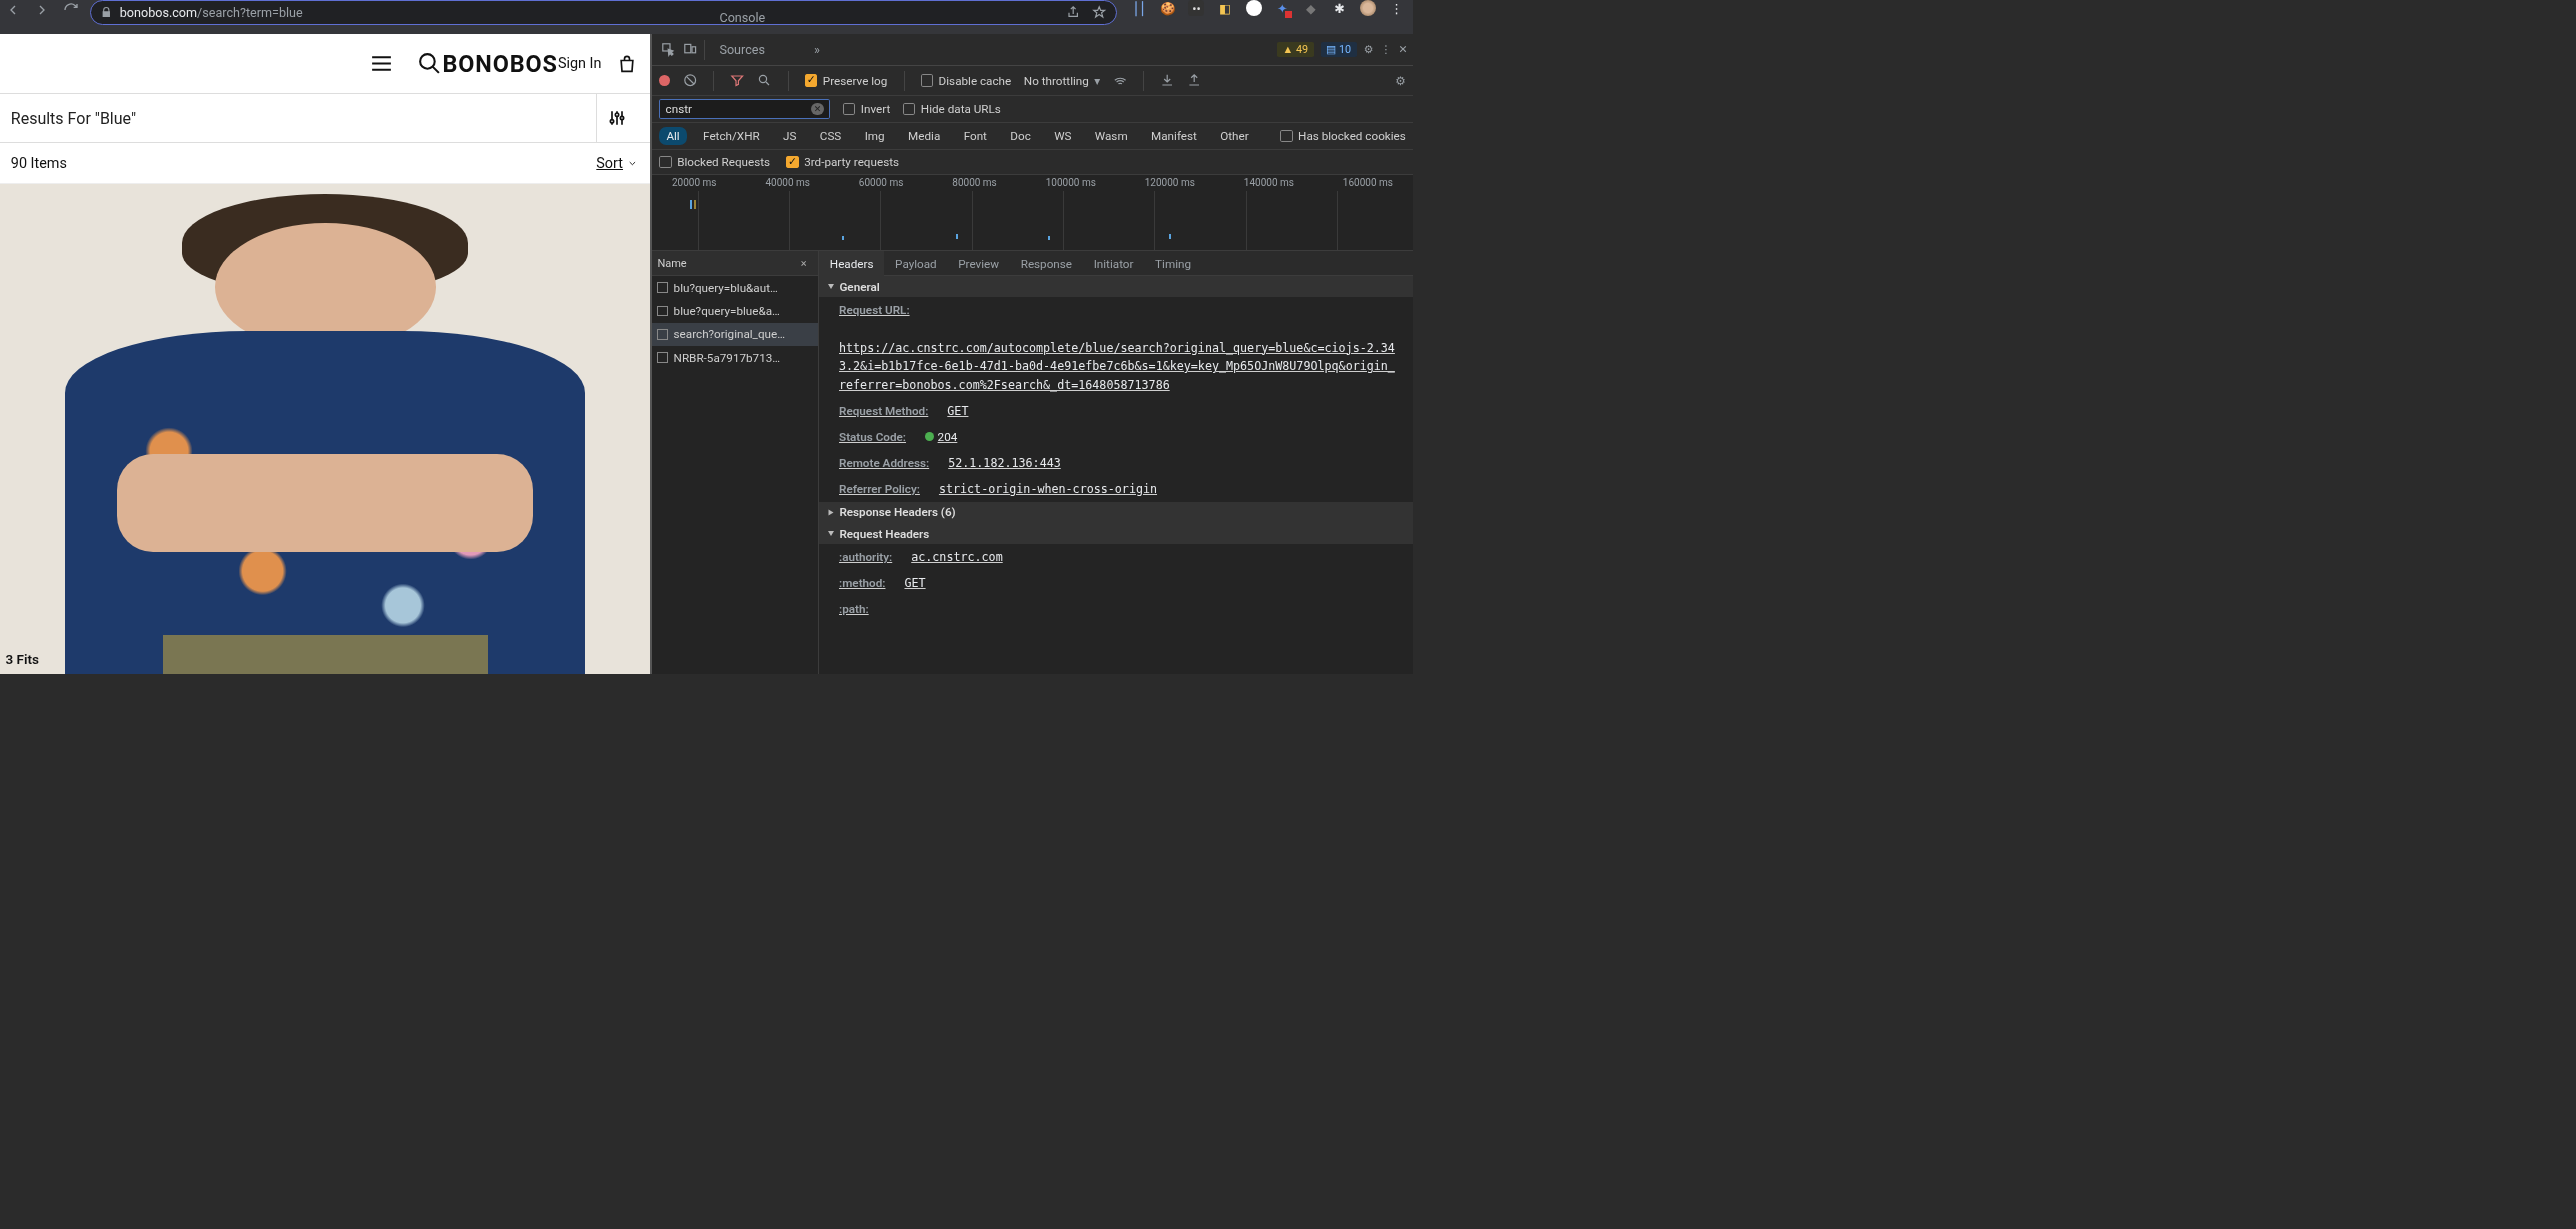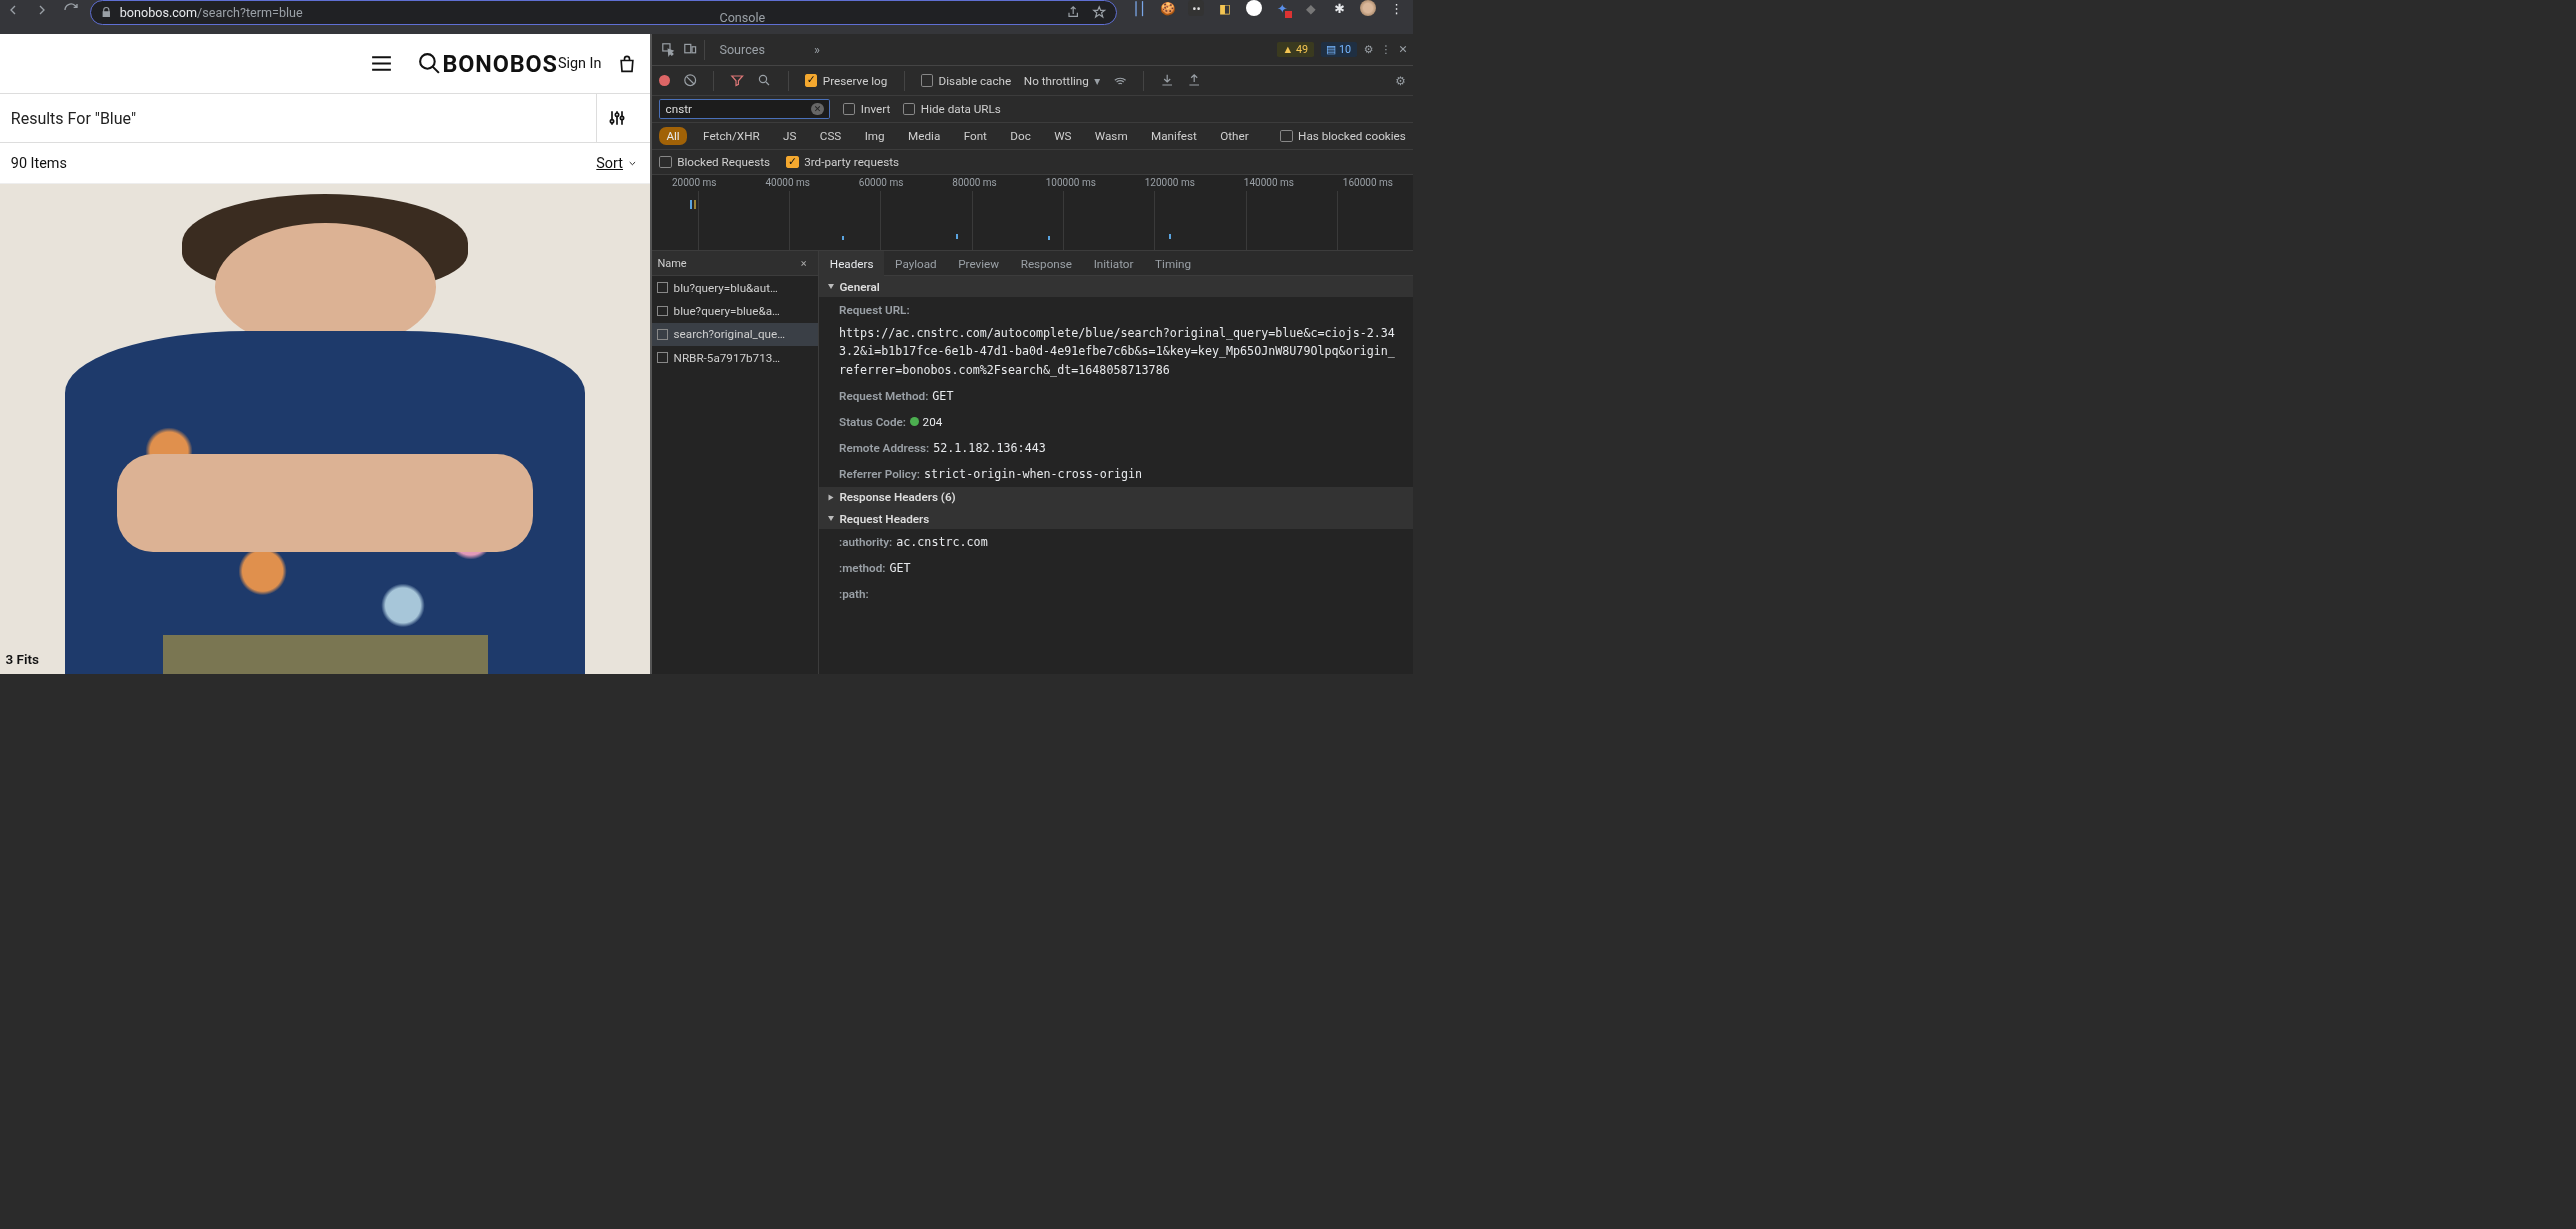--- a/index.html
+++ b/index.html
@@ -66,21 +66,21 @@
 .chkbox.on { background:#f4a82f; border-color:#f4a82f; position:relative; }
 .chkbox.on::after { content:'✓'; position:absolute; top:-1.8px; left:0.9px; font-size:10.8px; color:#111; }
 .throttle { display:flex; align-items:center; gap:5.4px; }
 
 .filter-row { height:27px; display:flex; align-items:center; padding:0 7.2px; gap:12.6px; border-bottom:0.9px solid #3c3c3c; background:#2b2b2b; }
 .flt-input { width:171px; height:20px; background:#1c1c1c; border:0.9px solid #4a70b8; border-radius:1.8px; padding:0 5.4px; color:#ddd; display:flex; align-items:center; justify-content:space-between; font-size:11.7px; }
 .flt-clear { width:12.6px;height:12.6px; border-radius:50%; background:#666; color:#222; display:flex; align-items:center; justify-content:center; font-size:9px; cursor:pointer; }
 
 .type-row { height:27px; display:flex; align-items:center; gap:9px; padding:0 7.2px; border-bottom:0.9px solid #3c3c3c; background:#2b2b2b; font-size:11.7px; }
 .type-pill { padding:1.8px 7.2px; border-radius:7.2px; cursor:pointer; color:#cfcfcf; }
-.type-pill.active { background:#a16207; color:#e8eaed; }
+.type-pill.active { background:#0c4a6e; color:#e8eaed; }
 
 .block-row { height:25px; display:flex; align-items:center; gap:16px; padding:0 7.2px; border-bottom:0.9px solid #3c3c3c; background:#2b2b2b; font-size:11.7px; }
 
 .timeline { height:76px; background:#242424; border-bottom:0.9px solid #3c3c3c; position:relative; }
 .tl-ticks { display:flex; justify-content:space-between; padding:1.8px 20px 0; font-size:10px; color:#9aa0a6; }
 .tl-body { position:absolute; left:0; right:0; top:16px; bottom:0; }
 .tl-col { position:absolute; top:0; bottom:0; width:0.9px; background:#3a3a3a; }
 .tl-blip { position:absolute; width:1.8px; background:#5aa4e0; }
 
 
@@ -93,21 +93,21 @@
 .req-item.sel { background:#3a3f46; }
 
 .detail { flex:1; display:flex; flex-direction:column; min-width:0; }
 .detail-tabs{ height:25px; display:flex; align-items:flex-start; background:#2b2b2b; border-bottom:0.9px solid #3c3c3c; }
 .dtab { padding:0 10.8px; height:25px; display:flex; align-items:center; color:#9aa0a6; cursor:pointer; font-size:11.7px; }
 .dtab.active { background:#333; color:#e8eaed; }
 .detail-body { flex:1; overflow:auto; font-size:11.7px; }
 .section-h { background:#333; padding:3.6px 9px; display:flex; align-items:center; gap:5.4px; font-weight:600; color:#ddd; }
 .tri { display:inline-block; width:0;height:0; border-left:3.6px solid transparent; border-right:3.6px solid transparent; border-top:5.4px solid #bbb; }
 .tri.closed { transform:rotate(-90deg); }
-.kv { padding:3.6px 12.6px 3.6px 20px; display:flex; gap:4px; line-height:1.6; flex-wrap:wrap; }
+.kv { padding:3.6px 12.6px 3.6px 20px; display:flex; gap:19px; line-height:1.6; flex-wrap:wrap;text-decoration:underline; }
 .kv .k { color:#9aa0a6; font-weight:600; flex-shrink:0; }
 .kv .v { color:#e8eaed; font-family:Menlo,Consolas,monospace; word-break:break-all; }
 .status-dot { display:inline-block; width:9px;height:9px; border-radius:50%; background:#4caf50; margin-right:3.6px; }
 </style>
 </head>
 <body>
 
 <div class="chrome-top">
   <div class="nav-btn">
       <svg viewBox="0 0 24 24" width="16" height="16" fill="none" stroke="currentColor" stroke-width="2">

